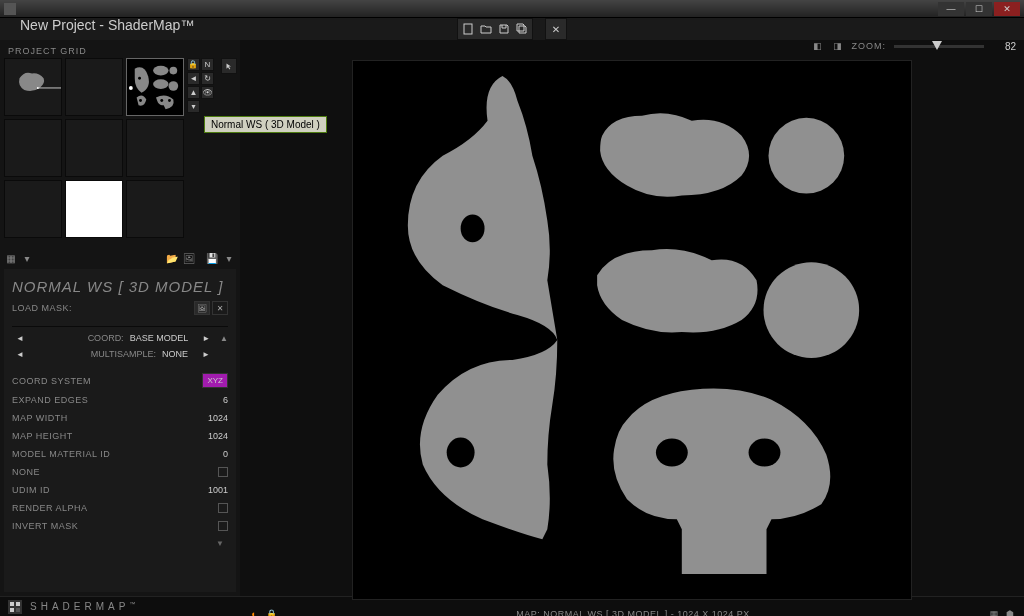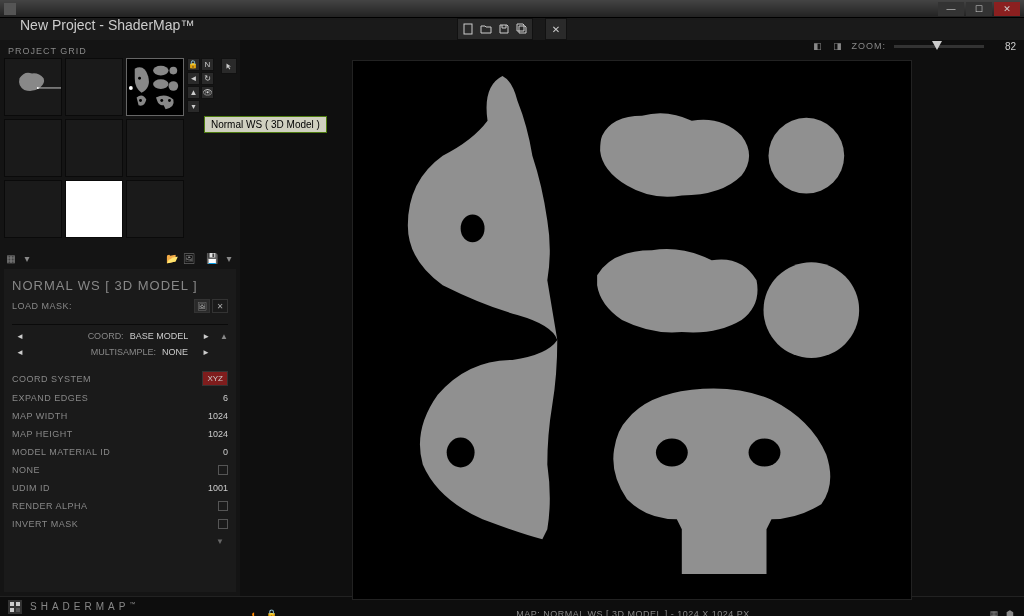--- a/index.html
+++ b/index.html
@@ -36,25 +36,25 @@
   .side-tool { width: 13px; height: 13px; background: #2a2a2a; border: 1px solid #111; display: flex; align-items: center; justify-content: center; font-size: 8px; color: #ccc; }
   .side-tool svg { width: 9px; height: 9px; fill: #ccc; }
   
   .tooltip { position: absolute; background: #d0d0c0; color: #000; padding: 2px 6px; font-size: 10px; border: 1px solid #4d7c0f; left: 200px; top: 58px; z-index: 10; white-space: nowrap; }
   
   .properties-header { display: flex; justify-content: space-between; align-items: center; padding: 4px 0; margin-top: 6px; }
   .props-left-icons, .props-right-icons { display: flex; gap: 2px; }
   .props-icon { width: 14px; height: 14px; display: flex; align-items: center; justify-content: center; font-size: 10px; color: #888; }
   
   .properties { background: #1a1a1a; padding: 6px 8px; flex: 1; overflow-y: auto; }
-  .prop-title { color: #888; font-size: 13px; letter-spacing: 1px; padding: 3px 0; }
+  .prop-title { color: #888; font-size: 15px; letter-spacing: 1px; padding: 3px 0; font-style: italic; }
   .prop-row { display: flex; justify-content: space-between; align-items: center; padding: 3px 0; min-height: 18px; }
   .prop-label { color: #888; font-size: 9px; letter-spacing: 0.5px; }
   .prop-value { color: #ccc; font-size: 9px; }
-  .prop-val-box { background: #7f1d1d; padding: 2px 4px; font-size: 8px; color: #ccc; border: 1px solid #333; text-align: right; }
+  .prop-val-box { background: #a21caf; padding: 2px 4px; font-size: 8px; color: #ccc; border: 1px solid #333; text-align: right; }
   
   .arrow-row { display: flex; align-items: center; justify-content: space-between; padding: 3px 0; }
   .arrow { color: #ccc; font-size: 8px; padding: 0 4px; cursor: pointer; }
   .arrow-label { flex: 1; text-align: right; padding-right: 6px; color: #888; font-size: 9px;}
   .arrow-value { color: #ccc; font-size: 9px; padding-right: 10px;}
   .arrow-up { color: #888; font-size: 8px; }
   
   .checkbox { width: 10px; height: 10px; border: 1px solid #555; display: inline-flex; align-items: center; justify-content: center; }
   .checkbox.checked::after { content: "●"; color: #ccc; font-size: 6px; }
   

